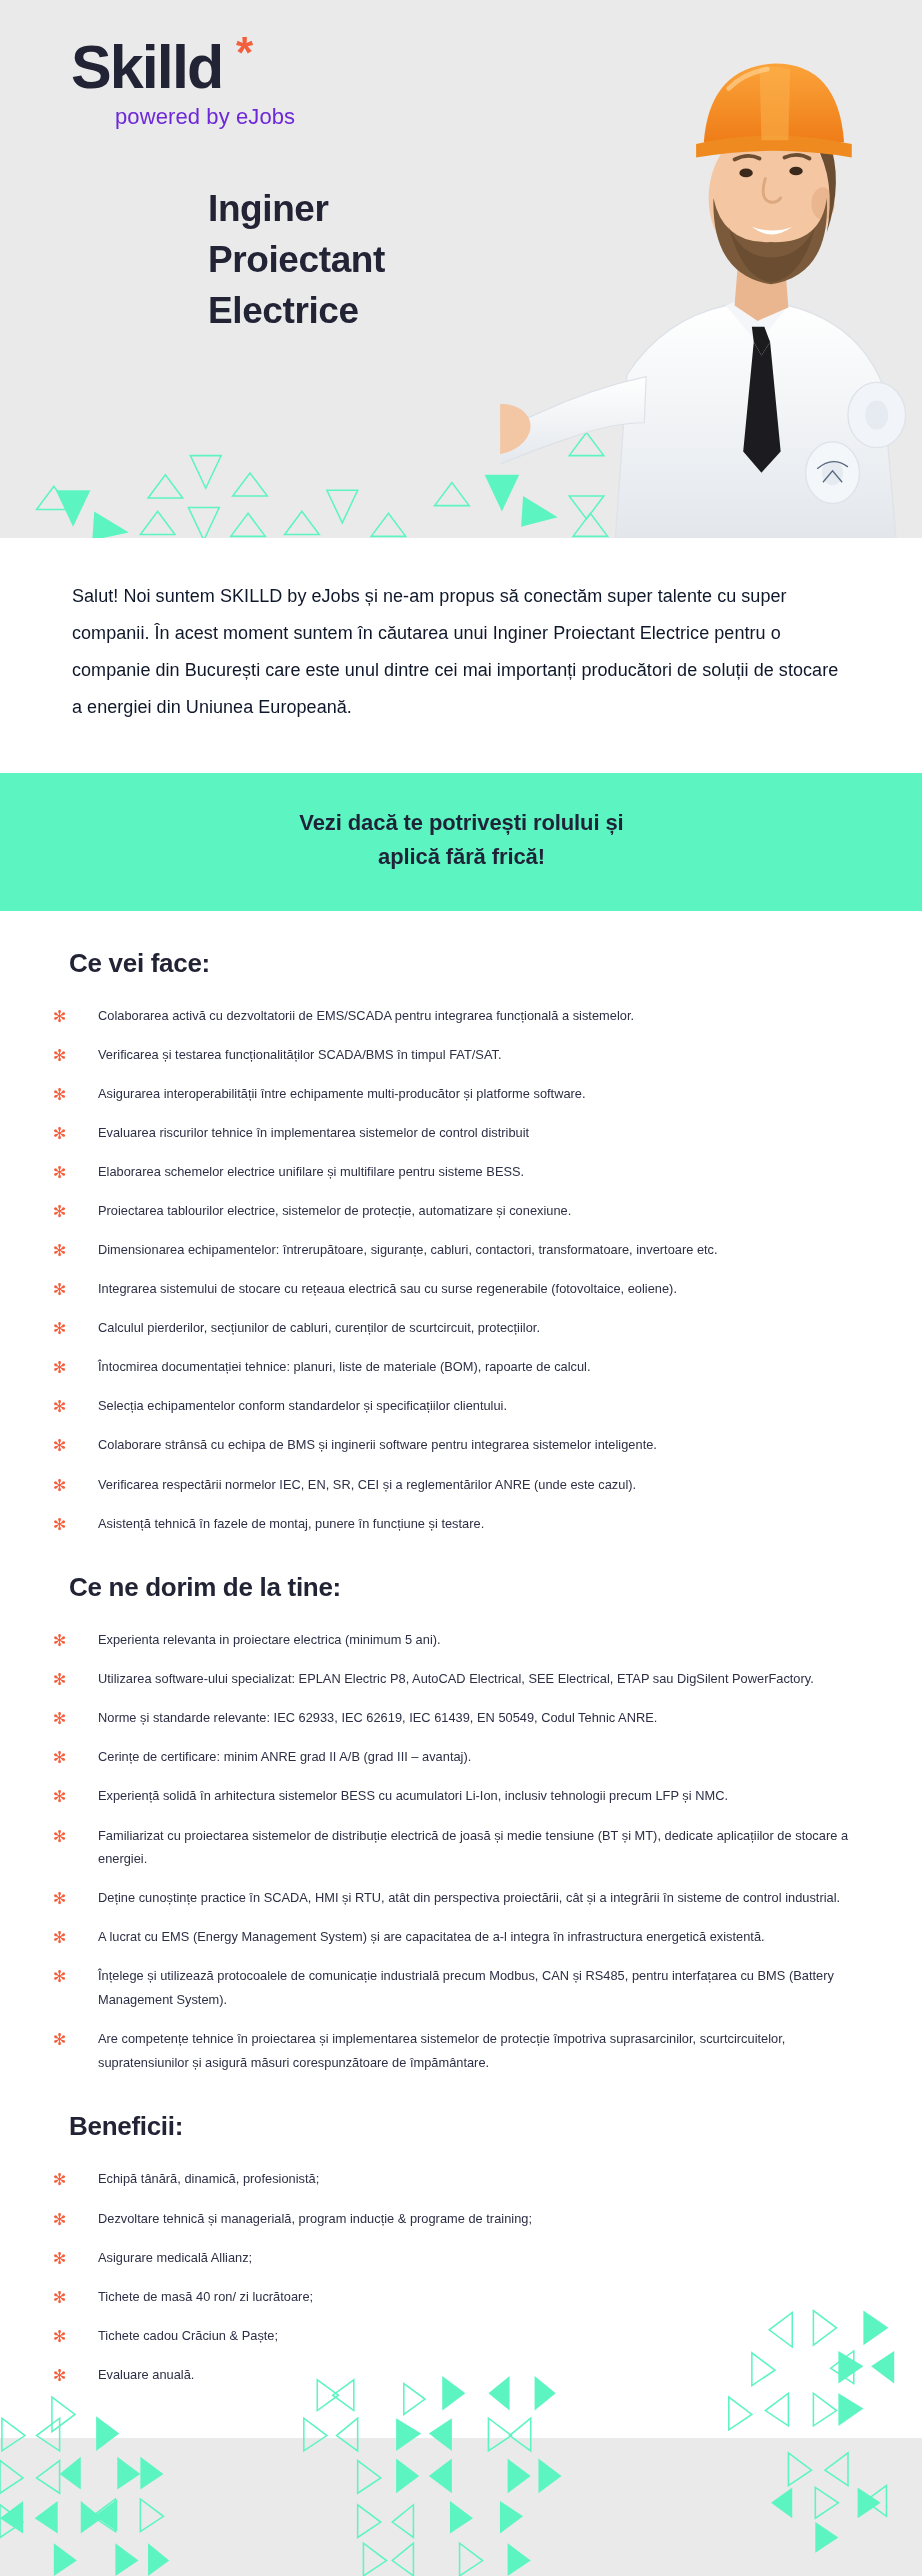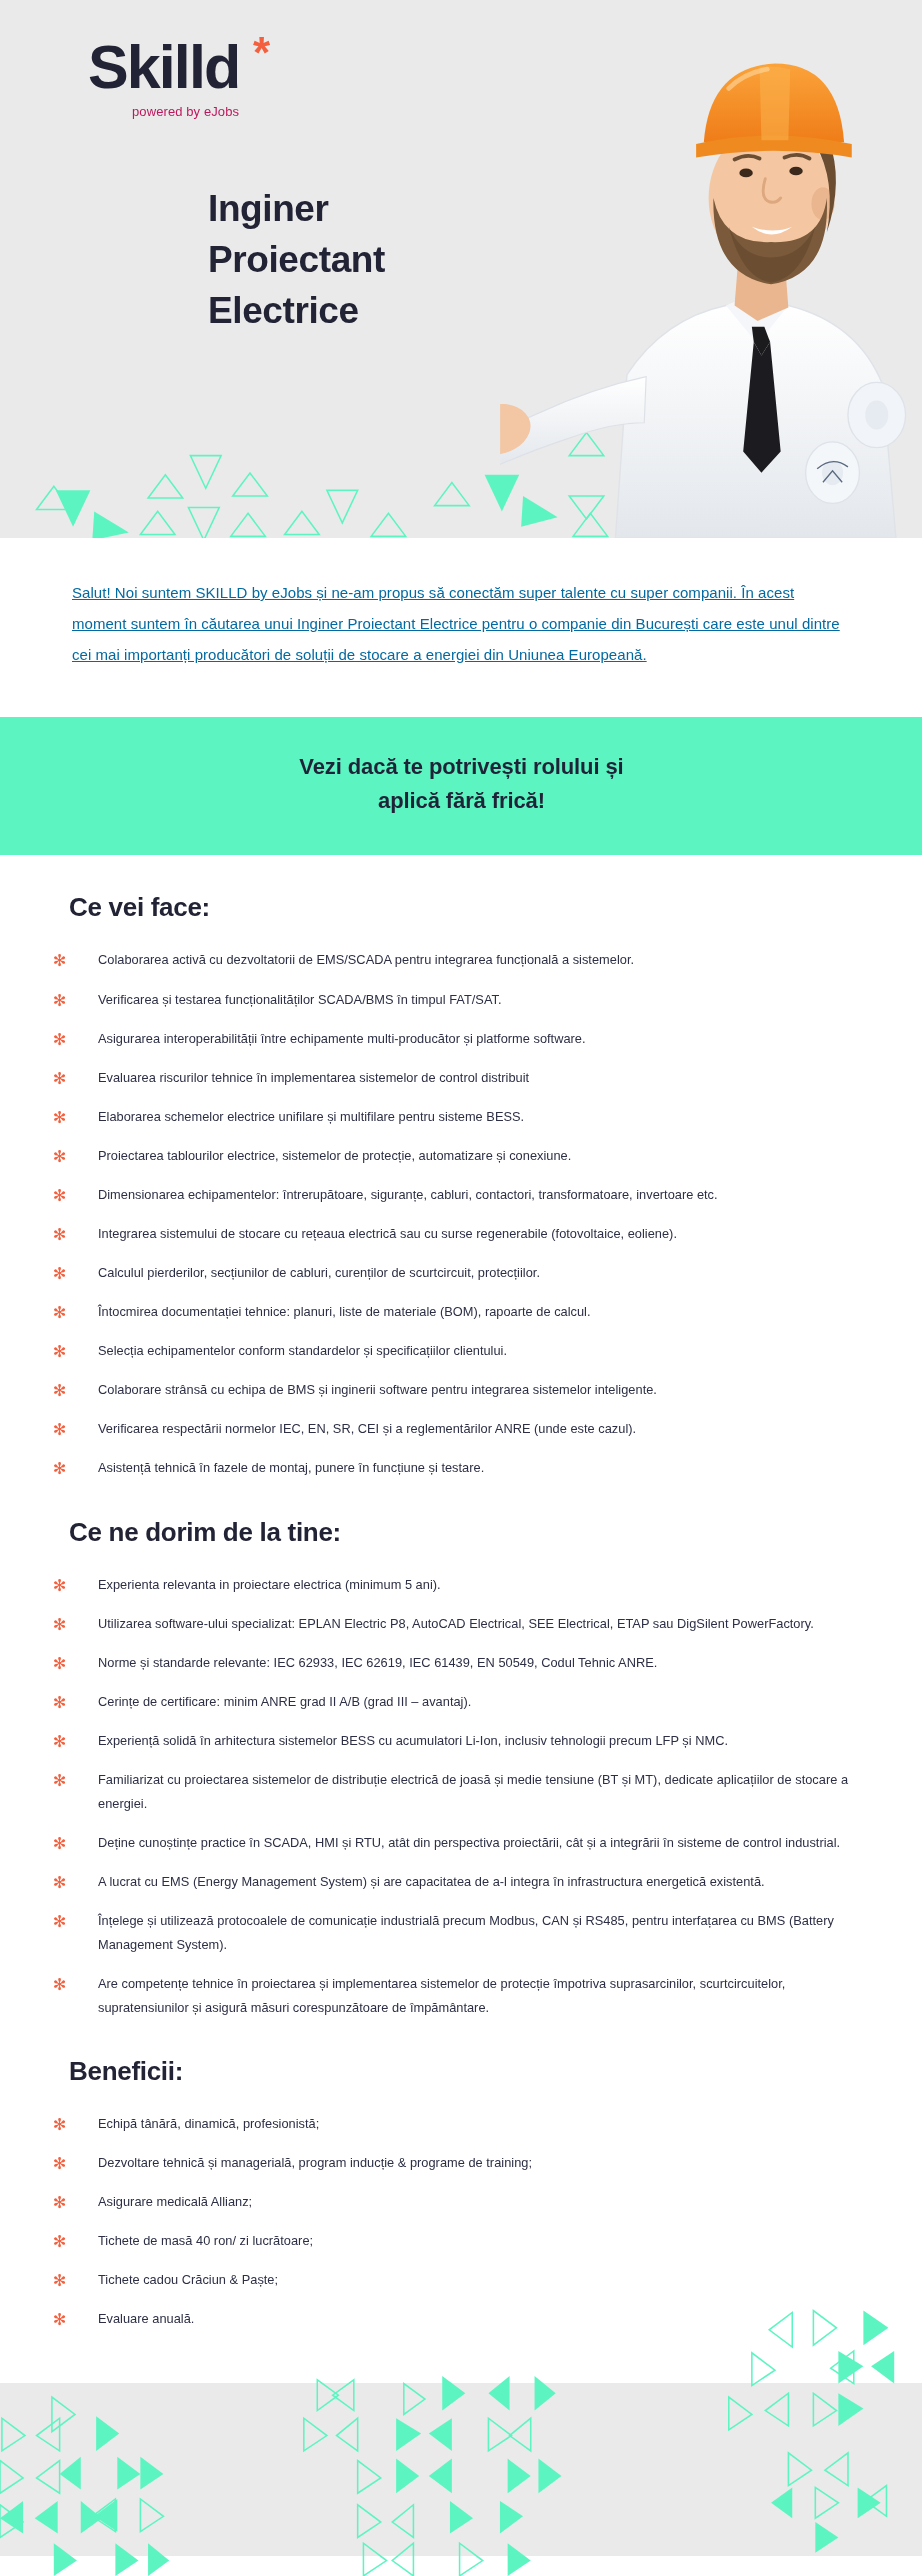--- a/index.html
+++ b/index.html
@@ -13,21 +13,21 @@
   
   .header {
     position: relative;
     width: 923px;
     height: 538px;
     background: #eaeaea;
     overflow: hidden;
   }
   .logo-block {
     position: absolute;
-    left: 88px;
+    left: 71px;
     top: 37px;
     width: 288px;
   }
   .logo-word {
     font-size: 61px;
     font-weight: bold;
     letter-spacing: -1.9px;
     color: #222436;
     line-height: 1;
     display: inline-block;
@@ -36,22 +36,22 @@
   .logo-star {
     color: #f4603e;
     font-size: 44px;
     font-weight: bold;
     position: absolute;
     top: -5.8px;
     right: -29px;
     line-height: 1;
   }
   .logo-sub {
-    font-size: 13px;
-    color: #be185d;
+    font-size: 22px;
+    color: #6d28d9;
     letter-spacing: 0.1px;
     margin-top: 5.8px;
     margin-left: 44px;
     font-weight: 500;
   }
   .job-title {
     position: absolute;
     left: 208px;
     top: 183px;
     font-size: 37px;
@@ -76,25 +76,24 @@
   
   .tri-layer { position: absolute; pointer-events: none; }
   .header .tri-layer { left: 0; bottom: -9.6px; width: 923px; height: 154px; z-index: 1; }
 
   
   .intro {
     padding: 40px 72px 29px 72px;
     background: #ffffff;
   }
   .intro p {
-    font-size: 15px;
+    font-size: 18px;
     line-height: 2.05;
-    color: #0369a1;
+    color: #0f172a;
     letter-spacing: 0.05px;
-    text-decoration: underline;
   }
 
   
   .cta {
     margin: 18px 0 0 0;
     width: 923px;
     background: #5cf5c2;
     padding: 33px 19px 37px 19px;
     text-align: center;
   }

